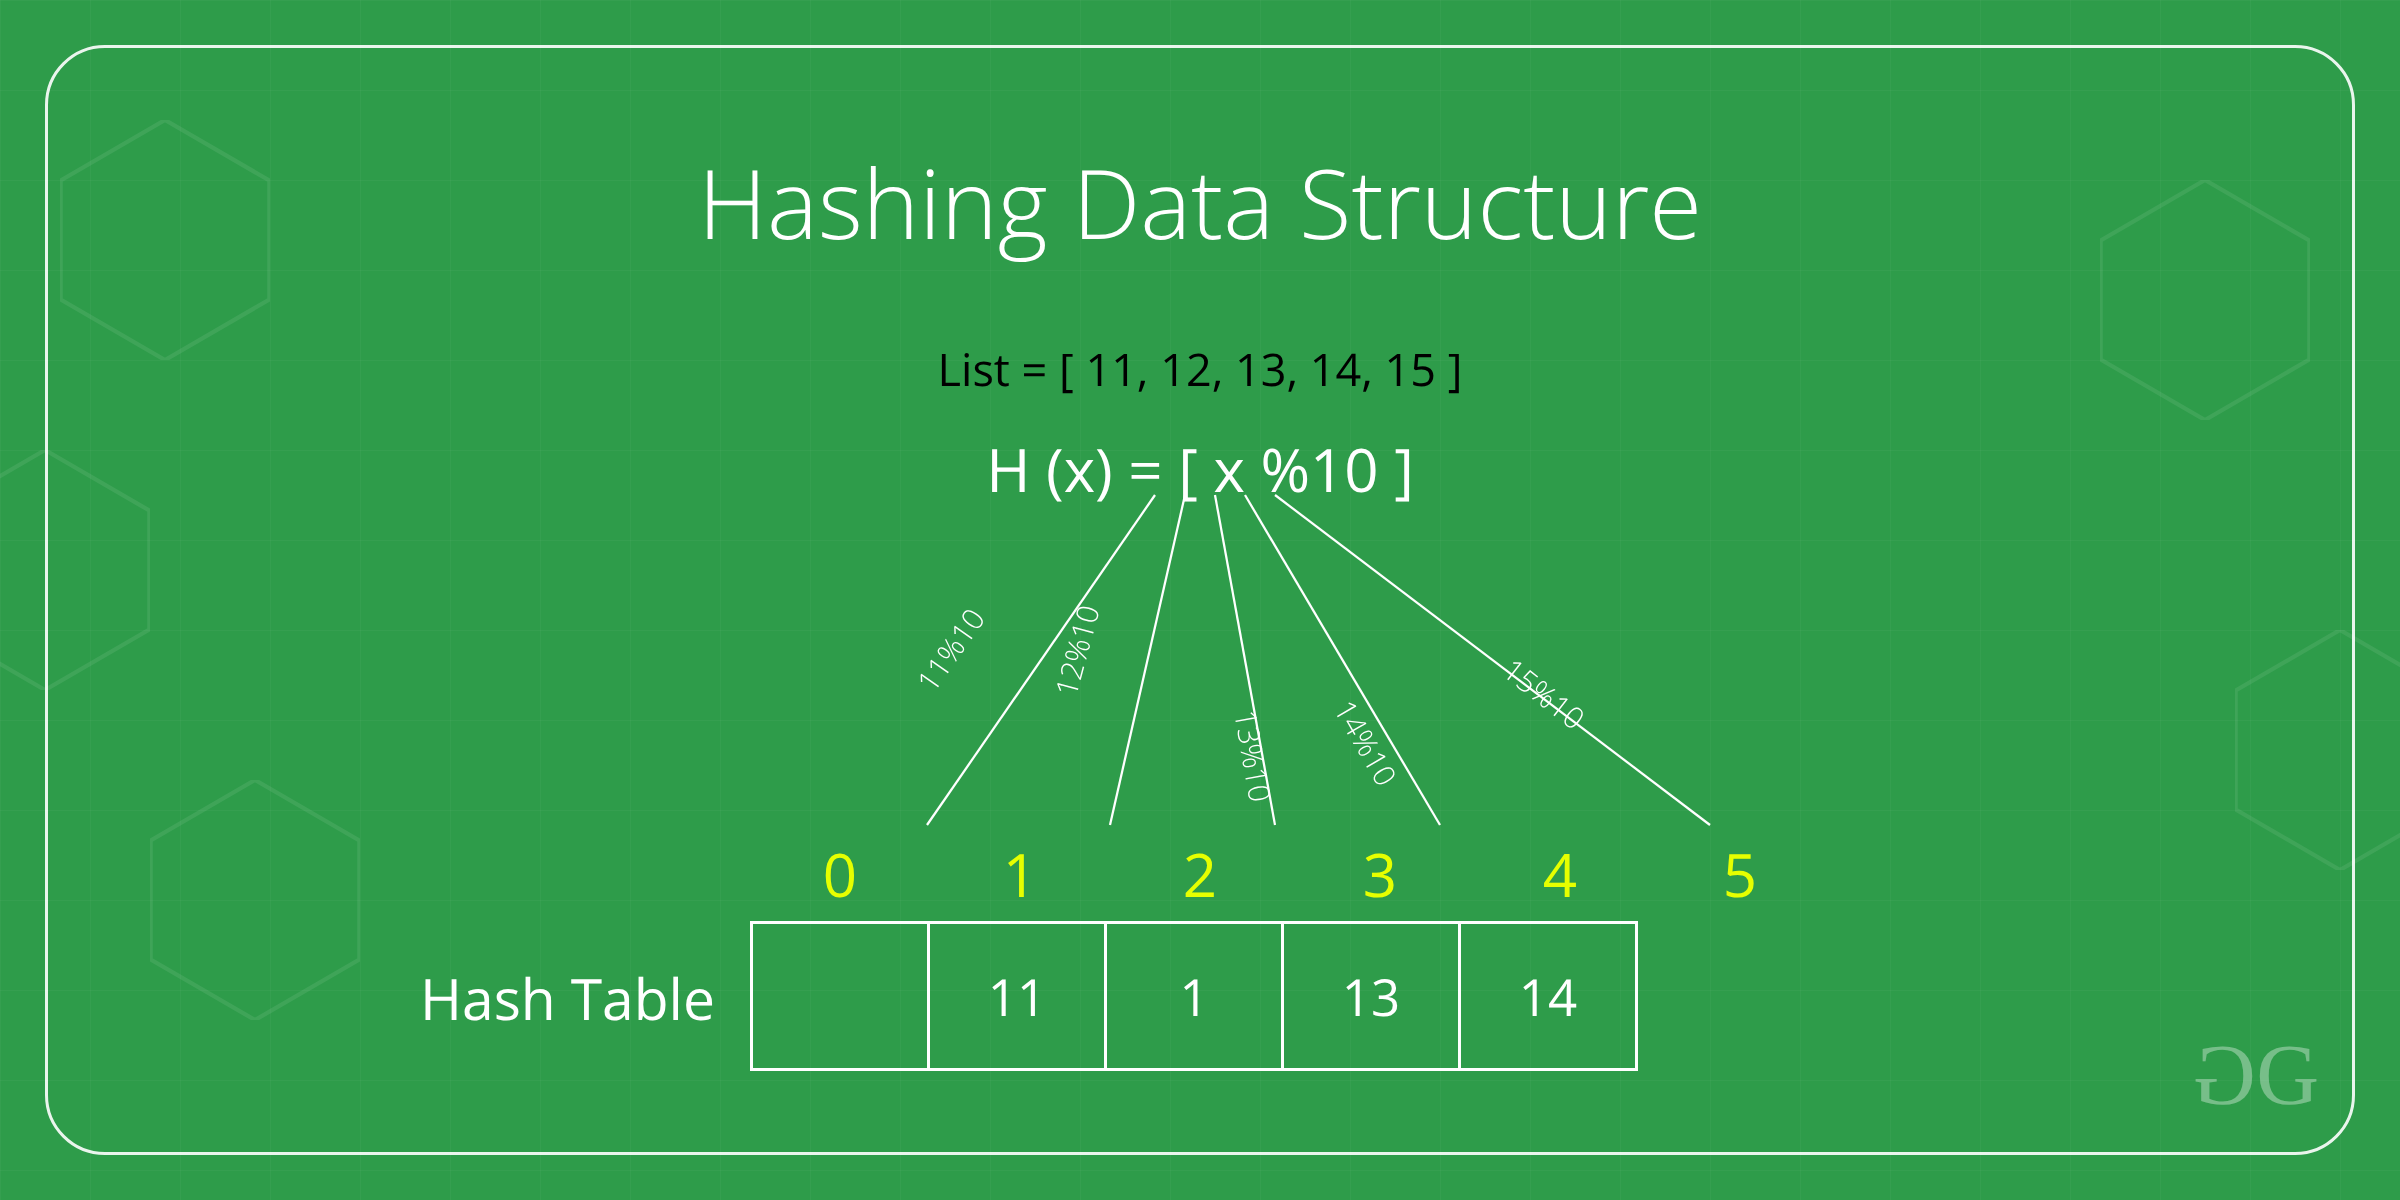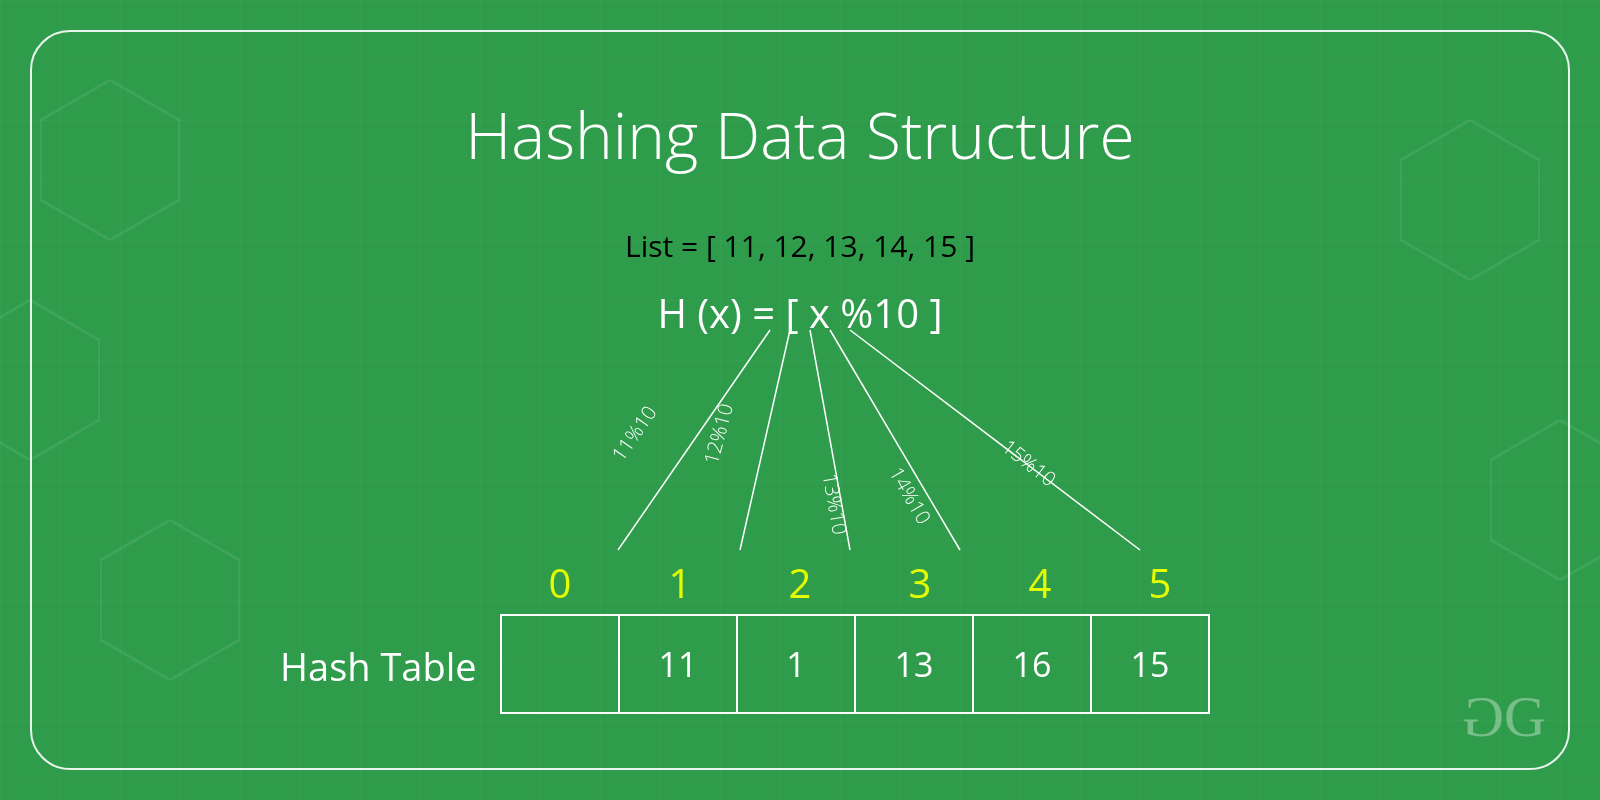--- a/index.html
+++ b/index.html
@@ -186,17 +186,16 @@
   <div class="idx">5</div>
 </div>
 
 <div class="table-label">Hash Table</div>
 
 <div class="table-wrap">
   <div class="cell"></div>
   <div class="cell">11</div>
   <div class="cell">1</div>
   <div class="cell">13</div>
-  <div class="cell">16</div>
-  <div class="cell">15</div>
+  <div class="cell">14</div>
 </div>
 
 <div class="logo"><span class="flip">G</span>G</div>
 
 </body></html>

